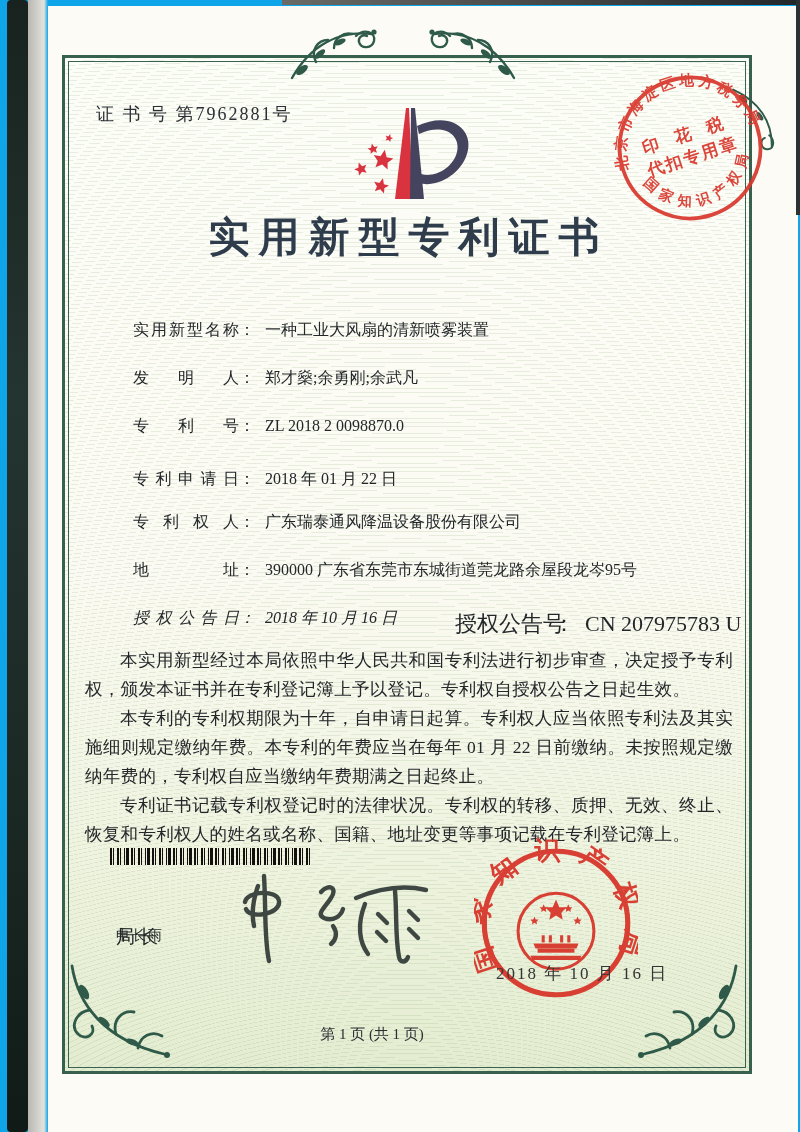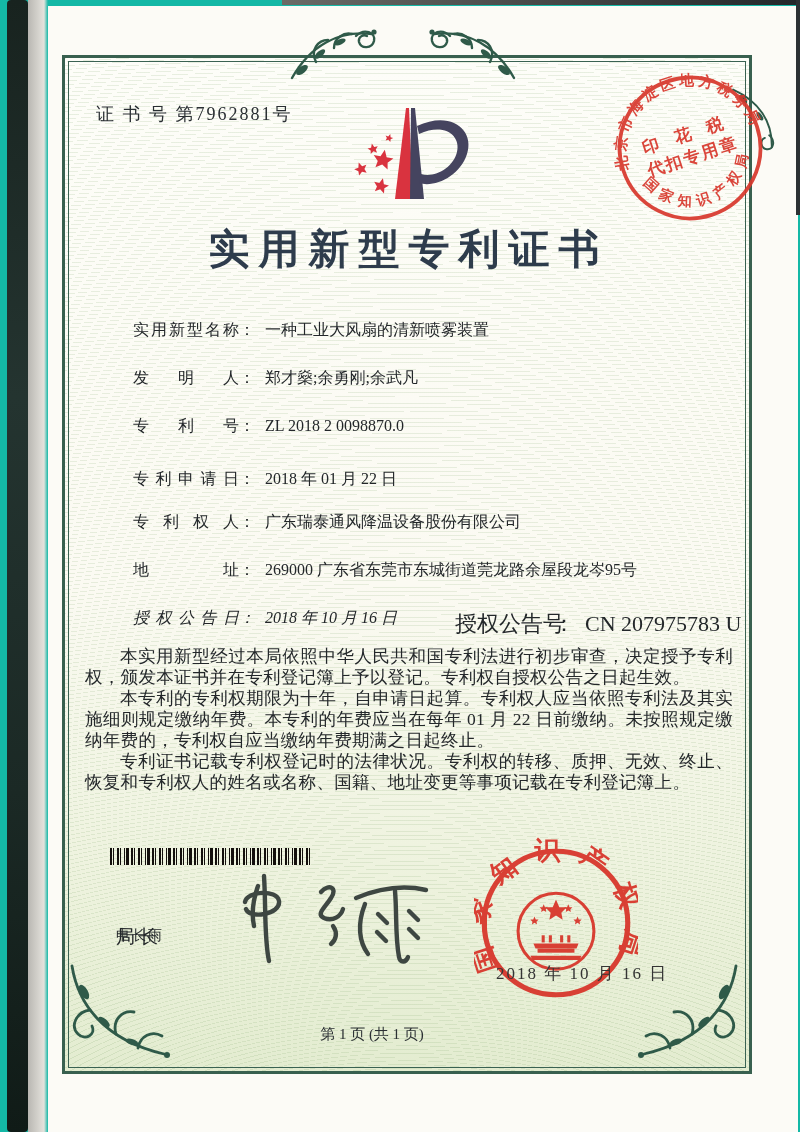--- a/index.html
+++ b/index.html
@@ -1,17 +1,17 @@
 <!DOCTYPE html>
 <html><head>
 <meta charset="utf-8">
 <style>
   html,body{margin:0;padding:0;}
   body{background:#e8e6e1;font-family:"Liberation Serif","DejaVu Serif",serif;}
-  .page{position:relative;width:800px;height:1132px;background:#14b8a6;overflow:hidden;}
+  .page{position:relative;width:800px;height:1132px;background:#0ea5e9;overflow:hidden;}
   
   .scan-strip-dark{position:absolute;left:7px;top:0;width:21px;height:1132px;
     background:linear-gradient(180deg,#18231f 0%,#243430 35%,#1b2925 70%,#101b17 100%);border-radius:4px;}
   .scan-strip-gray{position:absolute;left:28px;top:0;width:20px;height:1132px;
     background:linear-gradient(90deg,#b9b7b2,#e4e2dc 80%,rgba(228,226,220,0));}
   .scan-top-sliver{position:absolute;left:282px;top:0;width:518px;height:5px;
     background:linear-gradient(90deg,#6a6a66,#23272a);}
   .scan-right-sliver{position:absolute;right:0;top:0;width:4px;height:215px;background:#2c3134;}
   .paper{position:absolute;left:48px;top:6px;width:750px;height:1126px;background:#fcfbf6;}
   
@@ -19,27 +19,27 @@
     border:3px solid #38604f;
     background:
       repeating-radial-gradient(ellipse 980px 460px at 50% 112%, rgba(126,166,106,0.17) 0 1.5px, rgba(0,0,0,0) 1.5px 8px),
       linear-gradient(180deg,#fdfdf8 0%,#fbfaf2 52%,#edf2dd 82%,#e3ecd0 100%);}
   .cert-inner{position:absolute;inset:3px;border:1px solid #3a6252;pointer-events:none;}
   
   .cert-no{position:absolute;left:96px;top:102px;font-size:18px;letter-spacing:2px;color:#2a2f33;}
   .logo-box{position:absolute;left:328px;top:96px;width:152px;height:110px;}
   .tax-seal{position:absolute;left:606px;top:64px;width:168px;height:168px;transform:rotate(-18deg);opacity:.92;}
   .title{position:absolute;left:62px;top:210px;width:684px;text-align:center;
-    font-size:41px;font-weight:bold;color:#2e3c4c;letter-spacing:9px;text-indent:9px;margin-top:12px;}
+    font-size:41px;font-weight:bold;color:#2e3c4c;letter-spacing:9px;text-indent:9px;}
   .fields{position:absolute;left:95px;top:320px;width:620px;}
   .frow{position:absolute;left:0;font-size:16px;color:#23272a;white-space:nowrap;margin-left:38px;}
   .lbl{display:inline-block;width:106px;text-align:justify;text-align-last:justify;vertical-align:bottom;}
   .colon{margin-right:10px;}
   .grantno{position:absolute;left:455px;top:609px;font-size:22px;color:#23272a;white-space:nowrap;}
-  .paras{position:absolute;left:85px;top:646px;width:648px;font-size:17.5px;line-height:21px;
+  .paras{position:absolute;left:85px;top:646px;width:648px;font-size:17.5px;line-height:29px;
     color:#23272a;text-align:justify;}
   .paras p{margin:0;text-indent:2em;letter-spacing:.3px;}
   .barcode{position:absolute;left:110px;top:848px;width:202px;height:17px;background:
     repeating-linear-gradient(90deg,#14100d 0 2px,transparent 2px 3px,#14100d 3px 4px,transparent 4px 7px,
     #14100d 7px 9px,transparent 9px 10px,#14100d 10px 11px,transparent 11px 14px,#14100d 14px 15px,
     transparent 15px 16px,#14100d 16px 19px,transparent 19px 21px);}
   .signer-title{position:absolute;left:116px;top:924px;font-size:19px;color:#23272a;letter-spacing:4px;}
   .signer-name{position:absolute;left:116px;top:927px;font-size:14px;color:#23272a;letter-spacing:2px;}
   .signature{position:absolute;left:228px;top:866px;width:215px;height:102px;}
   .cnipa-seal{position:absolute;left:474px;top:836px;width:164px;height:176px;opacity:.95;}
@@ -177,21 +177,21 @@
     <div class="frow" style="top:96px;">
       <span class="lbl">专利号</span><span class="colon">：</span><span>ZL 2018 2 0098870.0</span>
     </div>
     <div class="frow" style="top:149px;">
       <span class="lbl">专利申请日</span><span class="colon">：</span><span>2018 年 01 月 22 日</span>
     </div>
     <div class="frow" style="top:192px;">
       <span class="lbl">专利权人</span><span class="colon">：</span><span>广东瑞泰通风降温设备股份有限公司</span>
     </div>
     <div class="frow" style="top:240px;">
-      <span class="lbl">地址</span><span class="colon">：</span><span>269000 广东省东莞市东城街道莞龙路余屋段龙岑95号</span>
+      <span class="lbl">地址</span><span class="colon">：</span><span>390000 广东省东莞市东城街道莞龙路余屋段龙岑95号</span>
     </div>
     <div class="frow" style="top:288px;font-style:italic;">
       <span class="lbl">授权公告日</span><span class="colon">：</span><span>2018 年 10 月 16 日</span>
     </div>
   </div>
   <div class="grantno">
     <span class="lbl" style="width:98px;">授权公告号</span><span class="colon">：</span><span>CN 207975783 U</span>
   </div>
 
   <div class="paras">

